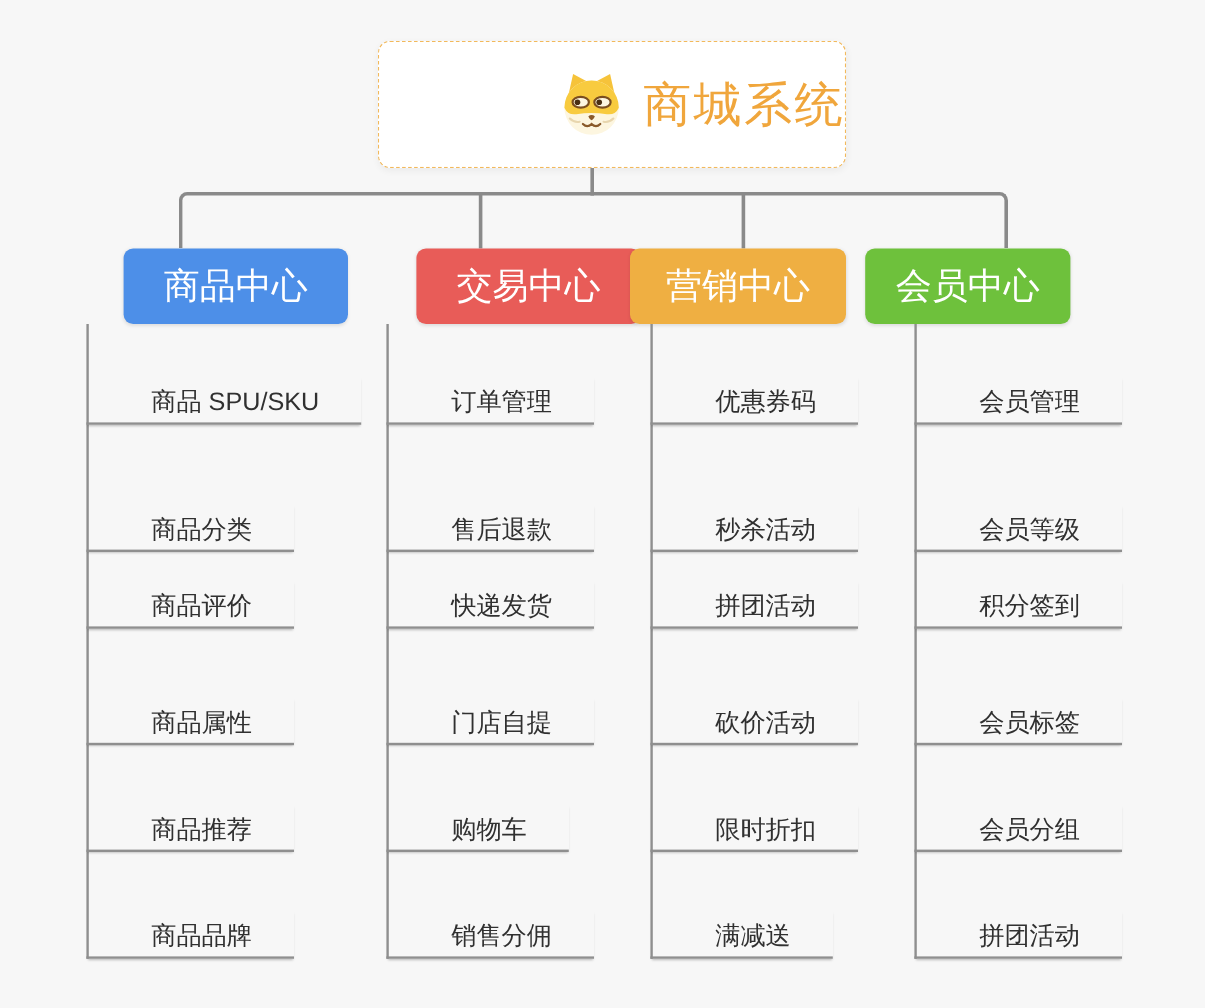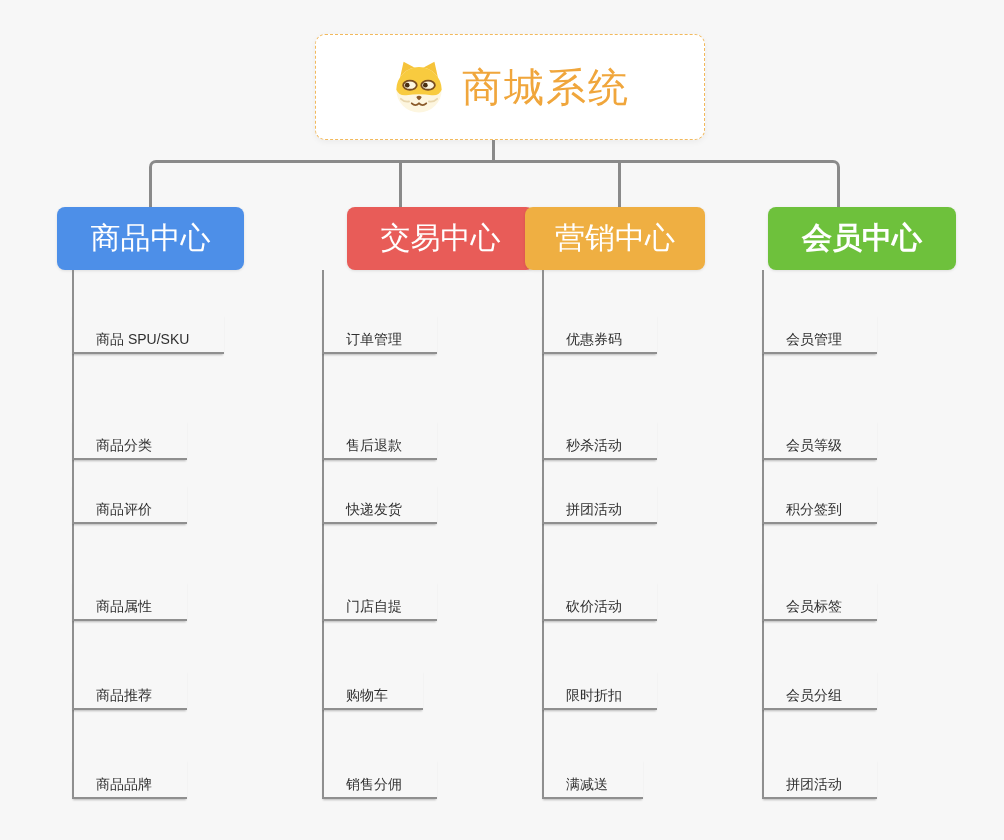--- a/index.html
+++ b/index.html
@@ -2,21 +2,21 @@
 <html><head>
 <meta charset="utf-8">
 <style>
   html,body{margin:0;padding:0;background:#f7f7f7;font-family:"Liberation Sans",sans-serif;}
   .canvas{position:relative;width:1004px;height:840px;background:#f7f7f7;overflow:hidden;}
 
   
   .root-node{
     position:absolute;left:315px;top:34px;width:390px;height:106px;
     background:#ffffff;border:1px dashed #f2bа5c;border:1px dashed #f2b95c;
-    border-radius:10px;display:flex;align-items:center;justify-content:center;gap:14px;
+    border-radius:10px;display:flex;align-items:center;justify-content:flex-end;gap:14px;
     box-shadow:0 2px 6px rgba(0,0,0,0.05);box-sizing:border-box;
   }
   .root-title{color:#f0a63c;font-size:40px;font-weight:500;letter-spacing:2px;white-space:nowrap;}
   .dog{width:58px;height:58px;display:block;}
 
   
   .connector{position:absolute;background:#8a8a8a;}
   .stem{left:492px;top:140px;width:3px;height:23px;}
   .bus{
     position:absolute;left:149px;top:160px;width:691px;height:47px;
@@ -29,34 +29,34 @@
   
   .branch{
     position:absolute;top:207px;height:63px;border-radius:8px;
     display:flex;align-items:center;justify-content:center;
     color:#ffffff;font-size:30px;white-space:nowrap;
     box-shadow:0 1px 3px rgba(0,0,0,0.10);cursor:default;
   }
   .b0{left:57px;width:187px;}
   .b1{left:307px;width:187px;margin-left:40px;}
   .b2{left:525px;width:180px;}
-  .b3{left:768px;width:188px;font-weight:bold;}
+  .b3{left:721px;width:171px;}
 
   
   .col{position:absolute;top:270px;height:531px;}
   .c0{left:72px;} .c1{left:322px;} .c2{left:542px;} .c3{left:762px;}
   .col::before{
     content:'';position:absolute;left:0;top:0;width:2px;height:529px;background:#8f8f8f;
   }
   .leaf{
     position:absolute;left:0;height:40px;box-sizing:border-box;
     border-bottom:2px solid #8f8f8f;box-shadow:0 2px 2px -1px rgba(0,0,0,0.25);
-    padding:0 35px 3px 24px;display:flex;align-items:flex-end;justify-content:center;
+    padding:0 35px 3px 54px;display:flex;align-items:flex-end;justify-content:center;
     width:max-content;white-space:nowrap;
-    font-size:14px;color:#303030;
+    font-size:21px;color:#303030;
   }
   .leaf:nth-child(1){top:44px;}
   .leaf:nth-child(2){top:150px;}
   .leaf:nth-child(3){top:214px;}
   .leaf:nth-child(4){top:311px;}
   .leaf:nth-child(5){top:400px;}
   .leaf:nth-child(6){top:489px;}
 </style>
 </head>
 <body>
@@ -88,21 +88,21 @@
       </svg>
     </span>
     <span class="root-title">商城系统</span>
   </div>
 
   <div class="connector stem"></div>
   <div class="bus"></div>
   <div class="connector drop-2"></div>
   <div class="connector drop-3"></div>
 
-  <div class="branch b0" style="background-color: rgb(77, 143, 232);">商品中心</div>
+  <div class="branch b0" style="background-color: rgb(77, 143, 232); margin-left: 46px;">商品中心</div>
   <div class="branch b1" style="background-color: rgb(232, 92, 88);">交易中心</div>
   <div class="branch b2" style="background-color: rgb(239, 175, 66);">营销中心</div>
   <div class="branch b3" style="background-color: rgb(110, 193, 60);">会员中心</div>
 
   <div class="col c0">
     <div class="leaf">商品 SPU/SKU</div>
     <div class="leaf">商品分类</div>
     <div class="leaf">商品评价</div>
     <div class="leaf">商品属性</div>
     <div class="leaf">商品推荐</div>

